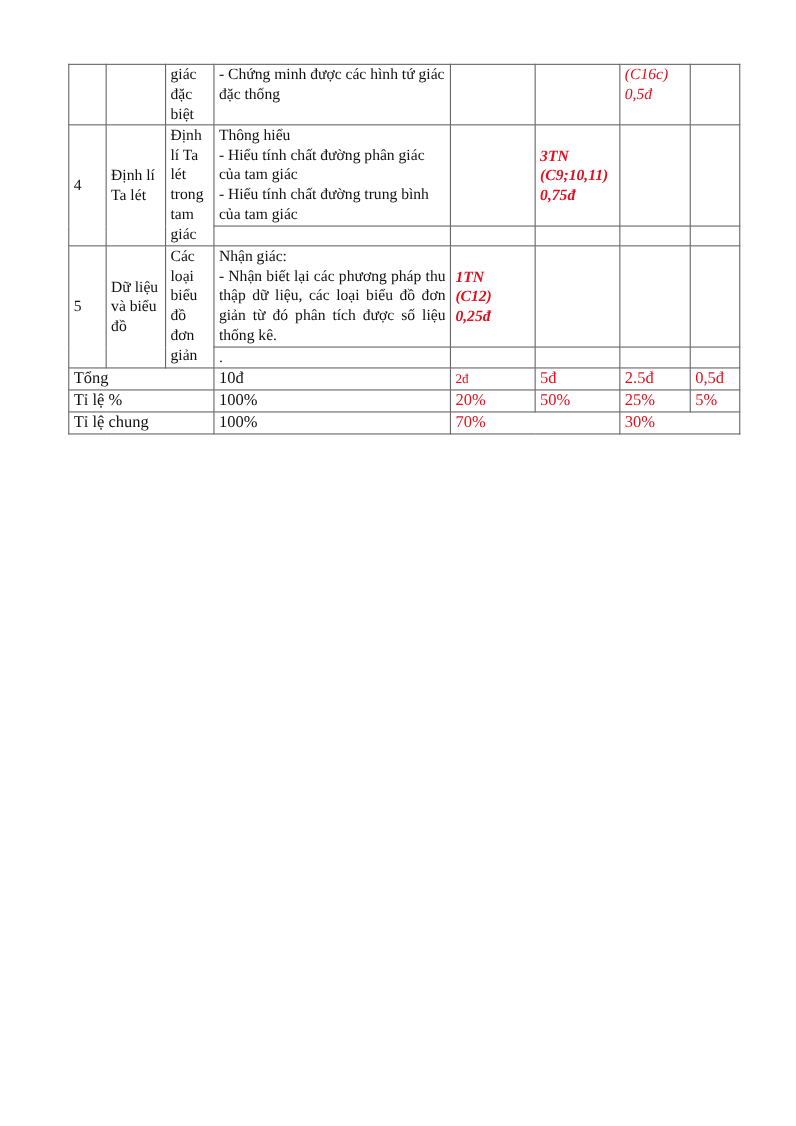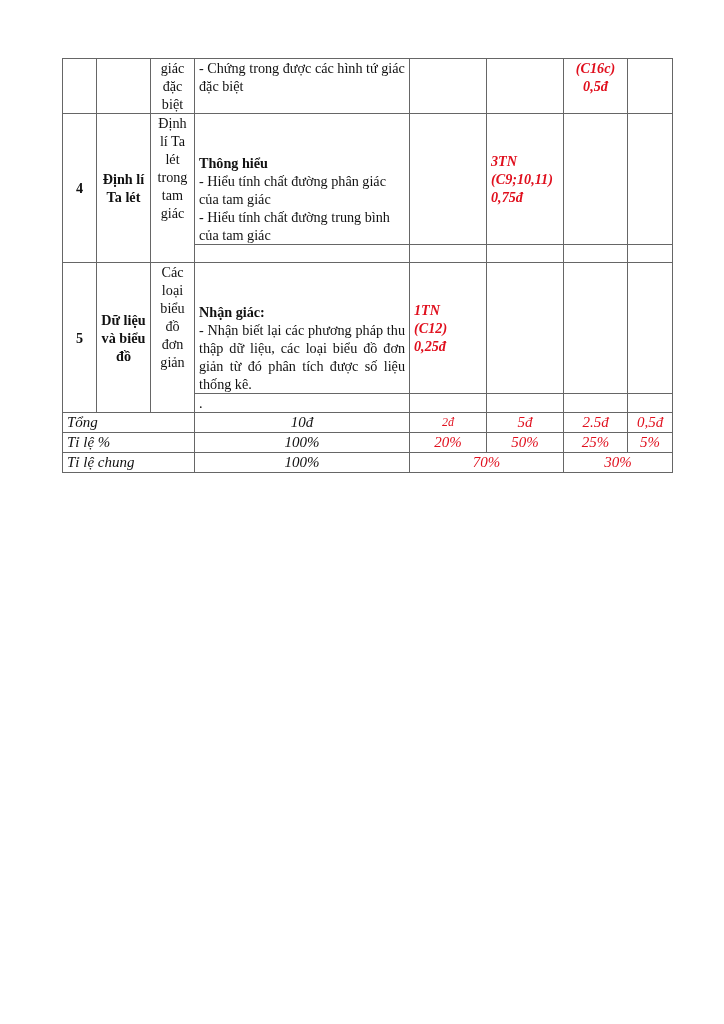--- a/index.html
+++ b/index.html
@@ -1,27 +1,27 @@
 <!DOCTYPE html>
 <html><head>
 <meta charset="utf-8">
 <style>
   html, body { margin:0; padding:0; background:#ffffff; }
   body { width:724px; height:1024px; position:relative; overflow:hidden;
          font-family:"Liberation Serif", "DejaVu Serif", serif; color:#111; }
   table.matrix { position:absolute; left:62px; top:58px; border-collapse:collapse;
                  table-layout:fixed; width:610px; font-size:14.2px; line-height:18px; }
   table.matrix td { border:1px solid #666; padding:0 4px; vertical-align:top; }
-  .c { text-align:center; }
-  .b { font-weight:bold;margin-top:40px; }
+  .c { }
+  .b { font-weight:normal; }
   .mid { vertical-align:middle !important; }
   .red { color:#e0101e; }
   .redi { color:#e0101e; font-style:italic; font-weight:bold; vertical-align:middle !important; }
   .just { text-align:justify; }
-  .sumrow td { vertical-align:middle; height:19px;font-style:italic; }
+  .sumrow td { vertical-align:middle; height:19px; }
   .pre { white-space:pre-line; }
 </style>
 </head>
 <body>
 
 <table class="matrix">
   <colgroup>
     <col style="width:34px">
       <col style="width:54px">
       <col style="width:44px">
@@ -32,21 +32,21 @@
       <col style="width:45px">
   </colgroup>
 
   <tbody>
       <tr style="height:55px">
     <td></td>
     <td></td>
     <td class="c pre">giác
 đặc
 biệt</td>
-    <td>- Chứng trong được các hình tứ giác đặc biệt</td>
+    <td>- Chứng minh được các hình tứ giác đặc thống</td>
     <td></td>
     <td></td>
     <td class="c pre red b" style="font-style:italic">(C16c)
 0,5đ</td>
     <td></td>
   </tr>
 
   <tr style="height:92px">
     <td rowspan="2" class="c b mid">4</td>
     <td rowspan="2" class="c b mid">Định lí Ta lét</td>

